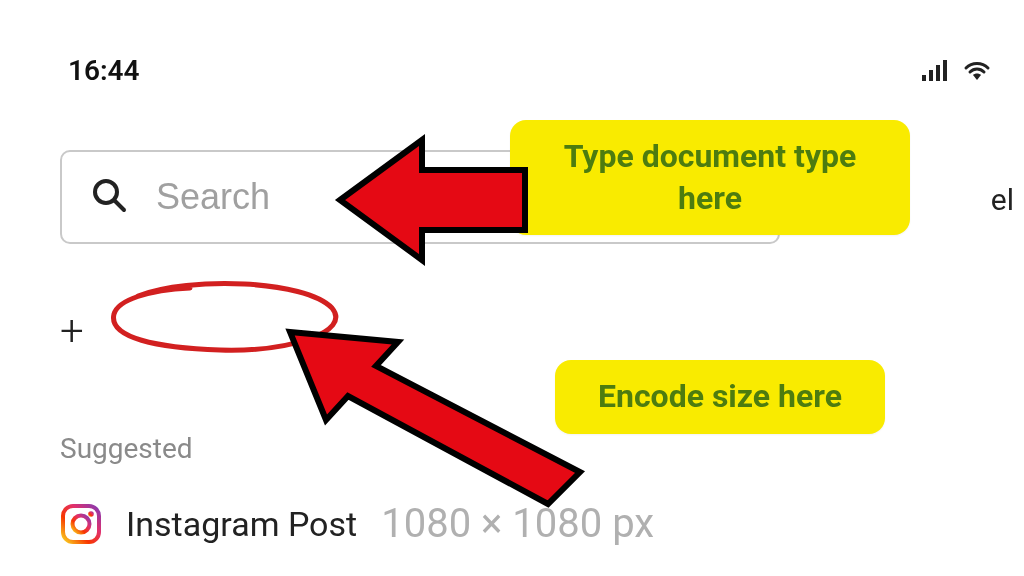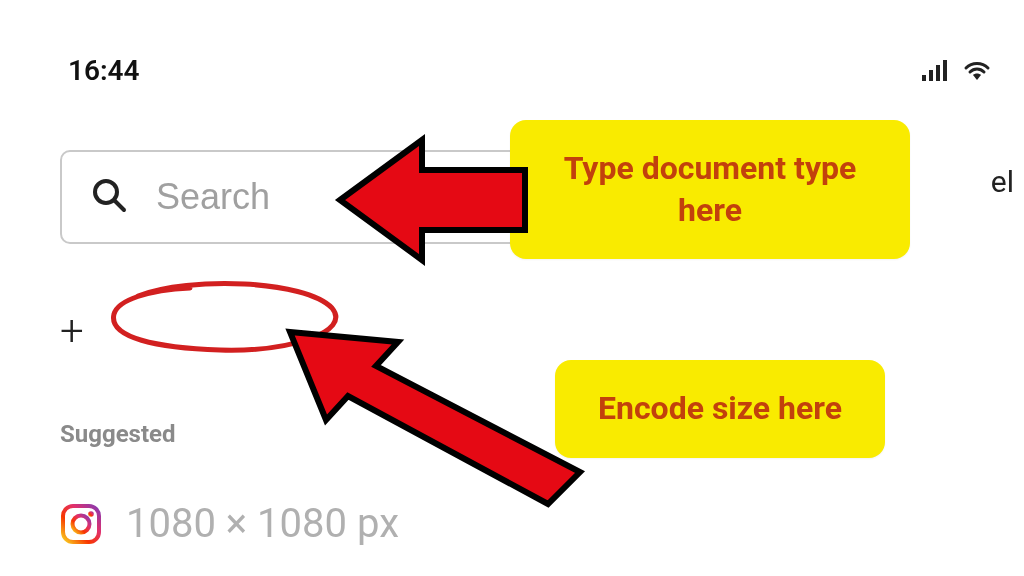--- a/index.html
+++ b/index.html
@@ -56,21 +56,21 @@
     font-size: 36px;
     color: #222;
     background: transparent;
     flex: 1;
   }
   .search-input::placeholder { color: #a0a0a0; font-weight: 400; }
 
   
   .cancel-partial {
     position: absolute;
-    top: 144px;
+    top: 162px;
     right: 10px;
     font-size: 30px;
     color: #222;
   }
 
   
   .custom-row {
     position: absolute;
     top: 290px;
     left: 60px;
@@ -96,25 +96,25 @@
     top: 258px;
     left: 100px;
     width: 255px;
     height: 78px;
     pointer-events: none;
   }
 
   
   .suggested-label {
     position: absolute;
-    top: 400px;
-    left: 60px;
-    font-size: 24px;
+    top: 412px;
+    left: 60px;
+    font-size: 28px;
     color: #8a8a8a;
-    font-weight: 700;
+    font-weight: 400;
   }
 
   
   .insta-row {
     position: absolute;
     top: 480px;
     left: 60px;
     display: flex;
     align-items: center;
     gap: 24px;
@@ -132,24 +132,24 @@
     font-size: 40px;
     color: #b0b0b0;
     font-weight: 400;
   }
 
   
   .callout {
     position: absolute;
     background: #f9eb00;
     border-radius: 16px;
-    padding: 28px 36px;
+    padding: 16px 36px;
     font-size: 32px;
     font-weight: 700;
-    color: #c2410c;
+    color: #4d7c0f;
     text-align: center;
     line-height: 1.3;
     box-shadow: 0 1px 2px rgba(0,0,0,0.05);
   }
   .callout-1 { top: 100px; left: 510px; width: 400px; }
   .callout-2 { top: 340px; left: 555px; width: 330px; }
 
   
   .arrow1 {
     position: absolute;
@@ -227,20 +227,21 @@
             <stop offset="35%" stop-color="#f83600"></stop>
             <stop offset="65%" stop-color="#e1306c"></stop>
             <stop offset="100%" stop-color="#833ab4"></stop>
           </linearGradient>
         </defs>
         <rect x="3" y="3" width="36" height="36" rx="10" ry="10" fill="none" stroke="url(#ig)" stroke-width="4"></rect>
         <circle cx="21" cy="21" r="8.5" fill="none" stroke="url(#ig)" stroke-width="4"></circle>
         <circle cx="31" cy="11" r="2.8" fill="url(#ig)"></circle>
       </svg>
     </span>
+    <span class="insta-label">Instagram Post</span>
     <span class="insta-dims">1080 × 1080 px</span>
   </div>
 
   <div class="callout callout-1">Type document type here</div>
 
   <svg class="arrow1" viewBox="0 0 200 150">
     <path d="M 10 68
              L 92 8
              L 92 38
              L 195 38

